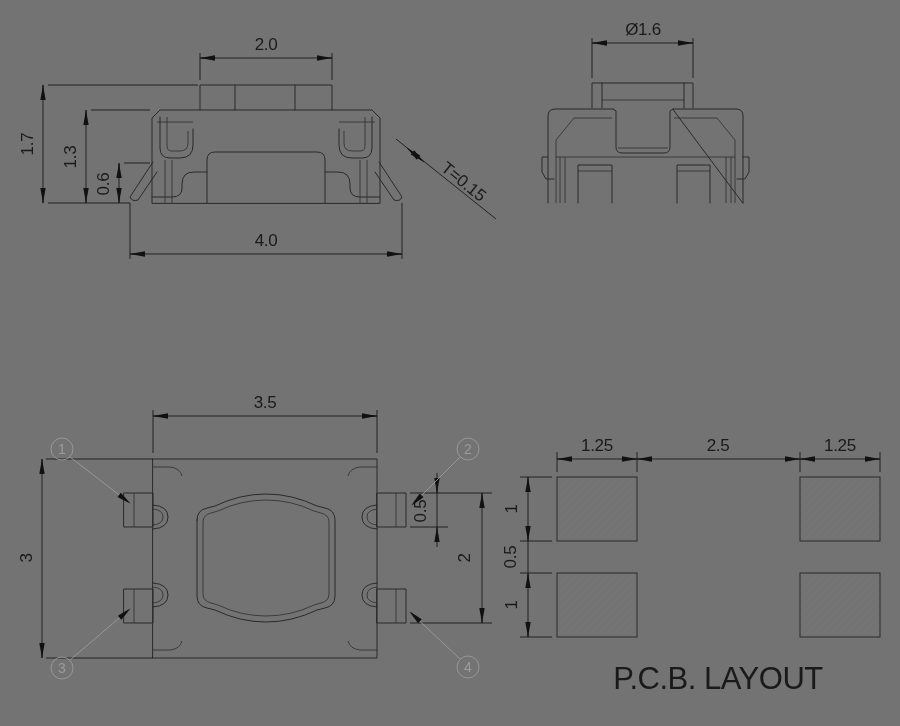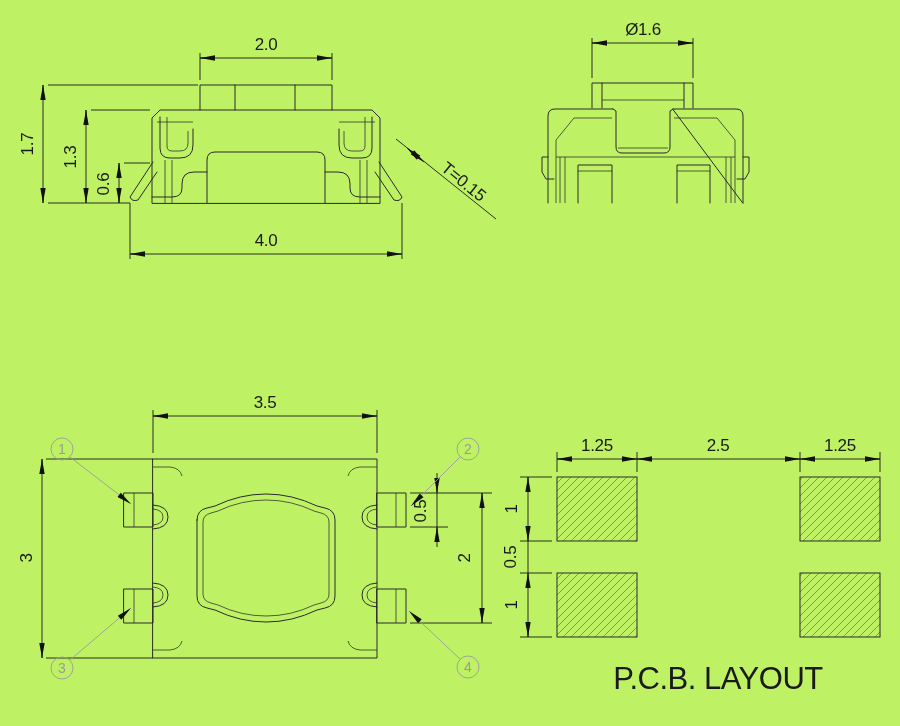--- a/index.html
+++ b/index.html
@@ -1,16 +1,16 @@
 <!DOCTYPE html>
 <html><head>
 <meta charset="utf-8">
 <style>
   html,body{margin:0;padding:0;background:#ffffff;}
-  #canvas{position:relative;width:900px;height:726px;background:#bef264;overflow:hidden;
+  #canvas{position:relative;width:900px;height:726px;background:#737373;overflow:hidden;
           font-family:"Liberation Sans", sans-serif;}
   svg{position:absolute;left:0;top:0;}
   text{font-family:"Liberation Sans", sans-serif;fill:#1a1a1a;}
   .dimtxt{font-size:17px;letter-spacing:-0.3px;}
   .pcbtitle{font-size:31px;letter-spacing:-0.5px;}
   .callout-num{font-size:14px;fill:#9b9b9b;}
   .part{stroke:#2a2a2a;stroke-width:1;fill:none;stroke-linejoin:round;stroke-linecap:round;}
   .thin{stroke:#2a2a2a;stroke-width:0.75;fill:none;}
   .dim{stroke:#1a1a1a;stroke-width:0.9;fill:none;}
   .leader{stroke:#9b9b9b;stroke-width:0.9;fill:none;}

